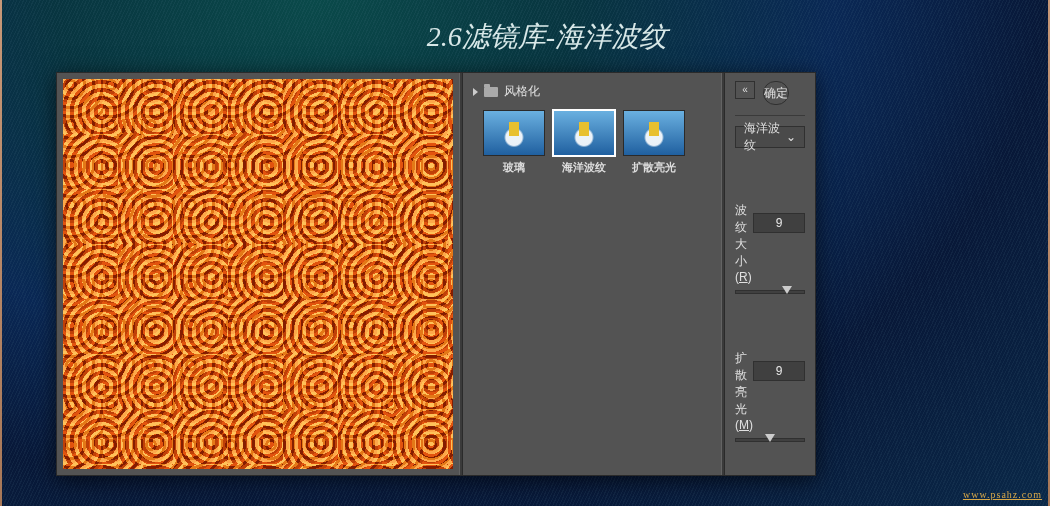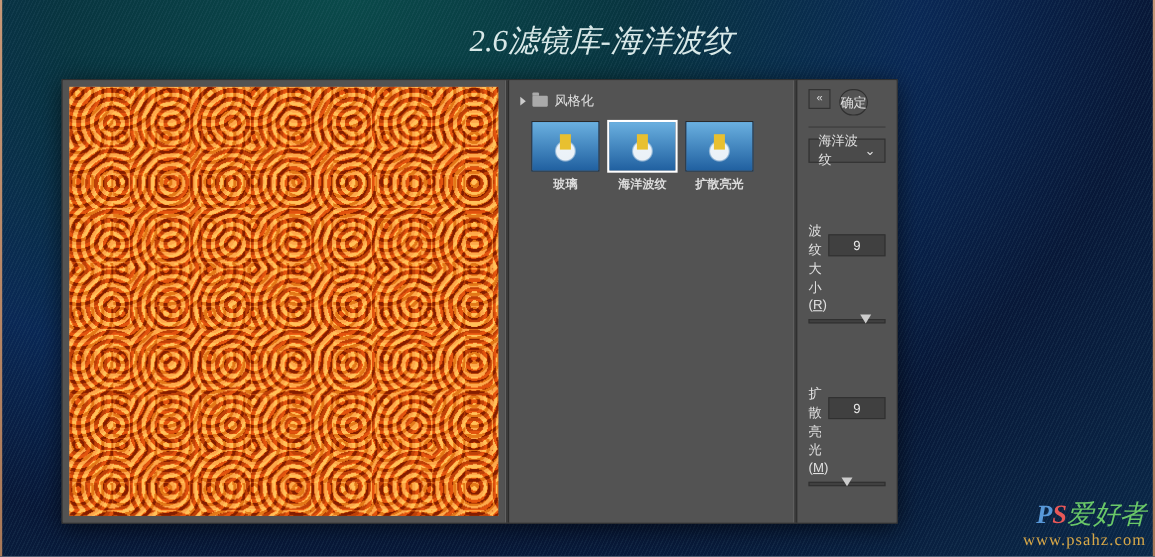--- a/index.html
+++ b/index.html
@@ -108,21 +108,21 @@
   border-top: 8px solid #ccc; cursor: pointer;
 }
 .underline { text-decoration: underline; }
 .watermark {
   position: absolute; right: 8px; bottom: 6px; text-align: right;
   font-family: "STXingkai", cursive;
 }
 .wm1 { font-size: 24px; color: #6ac868; font-style: italic; }
 .wm1 .ps-p { color: #5898d8; font-weight: bold; }
 .wm1 .ps-s { color: #e85858; font-weight: bold; }
-.wm2 { font-size: 15px; color: #d8a848; letter-spacing: 1px; }
+.wm2 { font-size: 10px; color: #d8a848; letter-spacing: 1px; text-decoration: underline; }
 </style>
 </head>
 <body>
 
 <div class="left-edge"></div>
 <div class="right-edge"></div>
 
 <div class="title">2.6滤镜库-海洋波纹</div>
 
 <div class="dialog">
@@ -201,17 +201,14 @@
       </div>
       <div class="slider-track">
         <div class="slider-thumb" style="left:42%"></div>
       </div>
     </div>
   </div>
 
 </div>
 
 <div class="watermark">
-  <div class="wm1">
-    <span class="ps-p">P</span><span class="ps-s">S</span><span>爱好者</span>
-  </div>
   <div class="wm2">www.psahz.com</div>
 </div>
 
 </body></html>

